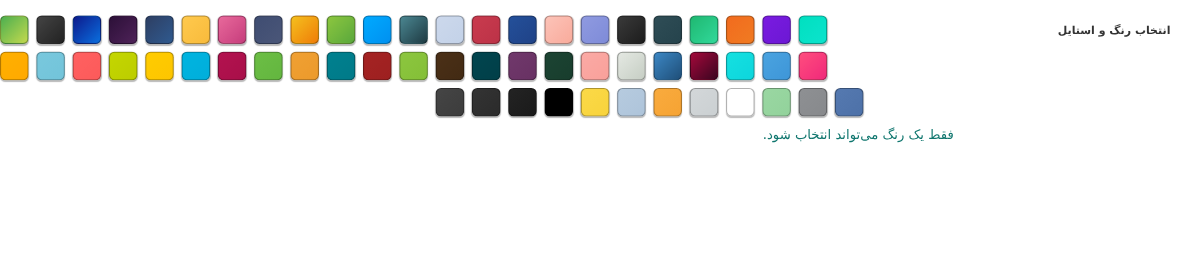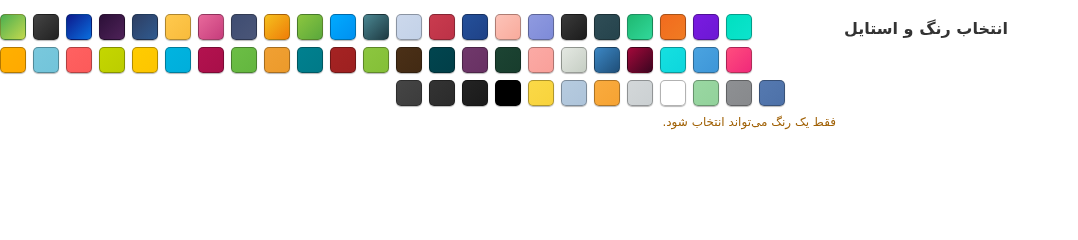--- a/index.html
+++ b/index.html
@@ -22,23 +22,23 @@
     height: 147px;
     box-sizing: border-box;
   }
 
   
   #field-label {
     position: absolute;
     top: 20px;
     right: 14px;
     width: 220px;
-    text-align: left;
+    text-align: right;
     direction: rtl;
-    font-size: 16px;
+    font-size: 10px;
     font-weight: bold;
     color: #333333;
     line-height: 18px;
     white-space: nowrap;
   }
 
   
   #swatch-area {
     position: absolute;
     top: 0;
@@ -82,23 +82,24 @@
 
   
   #helper-text {
     position: absolute;
     top: 113px;
     left: 0;
     width: 836px;
     text-align: right;
     direction: rtl;
     font-size: 12px;
-    color: #a16207;
+    color: #0f766e;
     line-height: 18px;
     white-space: nowrap;
+    padding-left: 31px;
   }
 </style>
 </head>
 <body>
 
 <div id="form-row">
 
   <div id="swatch-area">
     <div class="swatch-row" id="swatch-row-1"><button type="button" class="swatch" aria-label="swatch-green-lime" style="background: linear-gradient(135deg, rgb(76, 175, 80) 0%, rgb(195, 217, 78) 100%);"></button><button type="button" class="swatch" aria-label="swatch-charcoal" style="background: linear-gradient(135deg, rgb(68, 68, 68) 0%, rgb(34, 34, 34) 100%);"></button><button type="button" class="swatch" aria-label="swatch-blue-royal" style="background: linear-gradient(135deg, rgb(13, 26, 140) 0%, rgb(10, 110, 222) 100%);"></button><button type="button" class="swatch" aria-label="swatch-purple-deep" style="background: linear-gradient(135deg, rgb(44, 16, 56) 0%, rgb(78, 34, 88) 100%);"></button><button type="button" class="swatch" aria-label="swatch-navy-steel" style="background: linear-gradient(135deg, rgb(46, 63, 99) 0%, rgb(47, 90, 143) 100%);"></button><button type="button" class="swatch" aria-label="swatch-amber-light" style="background: linear-gradient(135deg, rgb(255, 201, 77) 0%, rgb(248, 187, 60) 100%);"></button><button type="button" class="swatch" aria-label="swatch-pink-rose" style="background: linear-gradient(135deg, rgb(232, 105, 155) 0%, rgb(198, 61, 124) 100%);"></button><button type="button" class="swatch" aria-label="swatch-slate-blue" style="background: linear-gradient(135deg, rgb(63, 77, 114) 0%, rgb(74, 86, 120) 100%);"></button><button type="button" class="swatch" aria-label="swatch-orange-gold" style="background: linear-gradient(135deg, rgb(245, 192, 30) 0%, rgb(239, 125, 8) 100%);"></button><button type="button" class="swatch" aria-label="swatch-green-apple" style="background: linear-gradient(135deg, rgb(140, 198, 63) 0%, rgb(90, 168, 60) 100%);"></button><button type="button" class="swatch" aria-label="swatch-sky-bright" style="background: linear-gradient(135deg, rgb(0, 170, 255) 0%, rgb(0, 144, 240) 100%);"></button><button type="button" class="swatch" aria-label="swatch-teal-dark" style="background: linear-gradient(135deg, rgb(75, 135, 146) 0%, rgb(30, 58, 66) 100%);"></button><button type="button" class="swatch" aria-label="swatch-blue-pale" style="background: linear-gradient(135deg, rgb(204, 216, 236) 0%, rgb(195, 210, 232) 100%);"></button><button type="button" class="swatch" aria-label="swatch-red-crimson" style="background: linear-gradient(135deg, rgb(201, 59, 78) 0%, rgb(188, 50, 71) 100%);"></button><button type="button" class="swatch" aria-label="swatch-blue-cobalt" style="background: linear-gradient(135deg, rgb(36, 80, 154) 0%, rgb(31, 66, 135) 100%);"></button><button type="button" class="swatch" aria-label="swatch-peach-light" style="background: linear-gradient(135deg, rgb(252, 195, 184) 0%, rgb(249, 171, 156) 100%);"></button><button type="button" class="swatch" aria-label="swatch-periwinkle" style="background: linear-gradient(135deg, rgb(143, 154, 224) 0%, rgb(126, 139, 216) 100%);"></button><button type="button" class="swatch" aria-label="swatch-near-black" style="background: linear-gradient(135deg, rgb(58, 58, 58) 0%, rgb(28, 28, 28) 100%);"></button><button type="button" class="swatch" aria-label="swatch-teal-slate" style="background: linear-gradient(135deg, rgb(47, 77, 86) 0%, rgb(37, 67, 76) 100%);"></button><button type="button" class="swatch" aria-label="swatch-emerald" style="background: linear-gradient(135deg, rgb(31, 184, 113) 0%, rgb(49, 216, 154) 100%);"></button><button type="button" class="swatch" aria-label="swatch-orange-bright" style="background: linear-gradient(135deg, rgb(242, 107, 30) 0%, rgb(240, 123, 34) 100%);"></button><button type="button" class="swatch" aria-label="swatch-violet-electric" style="background: linear-gradient(135deg, rgb(122, 27, 224) 0%, rgb(108, 24, 212) 100%);"></button><button type="button" class="swatch" aria-label="swatch-turquoise" style="background: linear-gradient(135deg, rgb(0, 224, 192) 0%, rgb(12, 227, 205) 100%);"></button></div>
     <div class="swatch-row" id="swatch-row-2"><button type="button" class="swatch" aria-label="swatch-amber" style="background: linear-gradient(135deg, rgb(255, 176, 0) 0%, rgb(255, 169, 0) 100%);"></button><button type="button" class="swatch" aria-label="swatch-sky-soft" style="background: linear-gradient(135deg, rgb(121, 200, 221) 0%, rgb(114, 196, 218) 100%);"></button><button type="button" class="swatch" aria-label="swatch-coral-red" style="background: linear-gradient(135deg, rgb(255, 97, 97) 0%, rgb(252, 90, 90) 100%);"></button><button type="button" class="swatch" aria-label="swatch-chartreuse" style="background: linear-gradient(135deg, rgb(196, 214, 0) 0%, rgb(188, 205, 0) 100%);"></button><button type="button" class="swatch" aria-label="swatch-yellow-gold" style="background: linear-gradient(135deg, rgb(255, 204, 0) 0%, rgb(253, 197, 0) 100%);"></button><button type="button" class="swatch" aria-label="swatch-cyan-bright" style="background: linear-gradient(135deg, rgb(0, 180, 224) 0%, rgb(0, 174, 219) 100%);"></button><button type="button" class="swatch" aria-label="swatch-magenta-dark" style="background: linear-gradient(135deg, rgb(179, 18, 79) 0%, rgb(168, 15, 73) 100%);"></button><button type="button" class="swatch" aria-label="swatch-green-grass" style="background: linear-gradient(135deg, rgb(108, 190, 69) 0%, rgb(99, 182, 63) 100%);"></button><button type="button" class="swatch" aria-label="swatch-orange-soft" style="background: linear-gradient(135deg, rgb(240, 160, 51) 0%, rgb(236, 154, 43) 100%);"></button><button type="button" class="swatch" aria-label="swatch-teal-sea" style="background: linear-gradient(135deg, rgb(0, 128, 143) 0%, rgb(0, 122, 136) 100%);"></button><button type="button" class="swatch" aria-label="swatch-red-brick" style="background: linear-gradient(135deg, rgb(165, 35, 35) 0%, rgb(157, 32, 32) 100%);"></button><button type="button" class="swatch" aria-label="swatch-green-yellow" style="background: linear-gradient(135deg, rgb(140, 198, 63) 0%, rgb(132, 191, 55) 100%);"></button><button type="button" class="swatch" aria-label="swatch-brown-coffee" style="background: linear-gradient(135deg, rgb(75, 48, 23) 0%, rgb(66, 42, 19) 100%);"></button><button type="button" class="swatch" aria-label="swatch-teal-deep" style="background: linear-gradient(135deg, rgb(1, 69, 79) 0%, rgb(1, 63, 72) 100%);"></button><button type="button" class="swatch" aria-label="swatch-plum" style="background: linear-gradient(135deg, rgb(112, 56, 107) 0%, rgb(104, 49, 99) 100%);"></button><button type="button" class="swatch" aria-label="swatch-green-forest" style="background: linear-gradient(135deg, rgb(28, 68, 51) 0%, rgb(24, 61, 45) 100%);"></button><button type="button" class="swatch" aria-label="swatch-salmon-light" style="background: linear-gradient(135deg, rgb(251, 170, 165) 0%, rgb(249, 160, 154) 100%);"></button><button type="button" class="swatch" aria-label="swatch-gray-mist" style="background: linear-gradient(135deg, rgb(228, 232, 226) 0%, rgb(198, 206, 196) 100%);"></button><button type="button" class="swatch" aria-label="swatch-blue-ocean" style="background: linear-gradient(135deg, rgb(60, 135, 196) 0%, rgb(31, 79, 121) 100%);"></button><button type="button" class="swatch" aria-label="swatch-wine-gradient" style="background: linear-gradient(135deg, rgb(163, 9, 58) 0%, rgb(59, 5, 32) 100%);"></button><button type="button" class="swatch" aria-label="swatch-cyan-neon" style="background: linear-gradient(135deg, rgb(21, 224, 224) 0%, rgb(13, 214, 221) 100%);"></button><button type="button" class="swatch" aria-label="swatch-blue-azure" style="background: linear-gradient(135deg, rgb(74, 163, 224) 0%, rgb(62, 150, 216) 100%);"></button><button type="button" class="swatch" aria-label="swatch-pink-magenta" style="background: linear-gradient(135deg, rgb(255, 77, 126) 0%, rgb(240, 41, 122) 100%);"></button></div>

